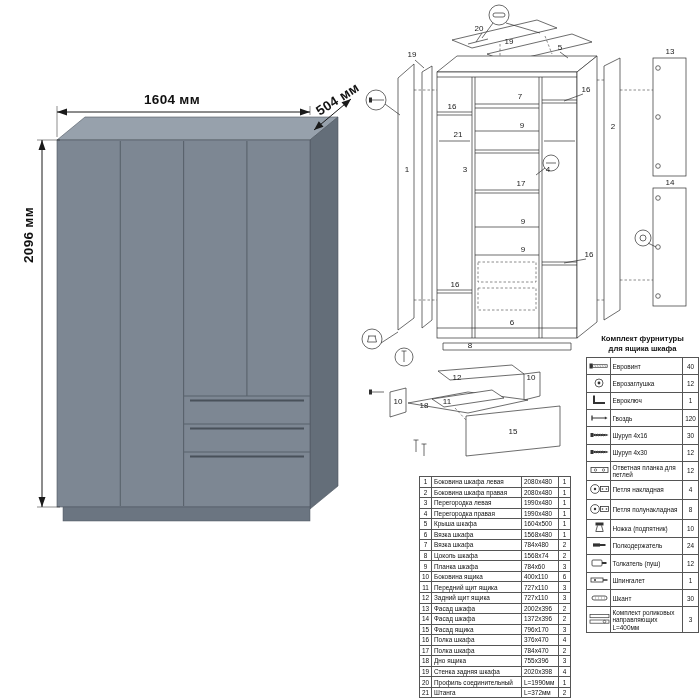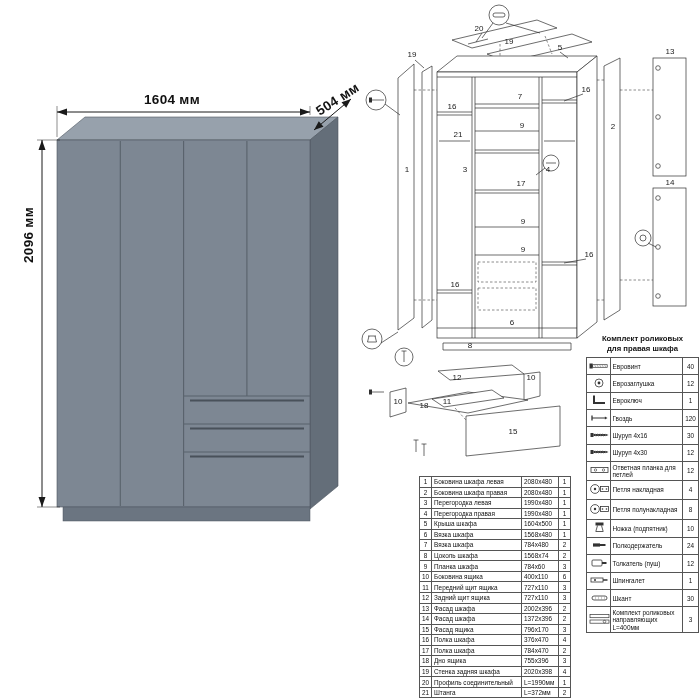--- a/index.html
+++ b/index.html
@@ -367,22 +367,22 @@
             <td class="pc1">Штанга</td>
             <td class="pc2">L=372мм</td>
             <td class="pc3">2</td>
           </tr>
         </tbody>
     </table>
   </div>
 
   <div class="panel hardware-panel">
     <div class="hw-title">
-      <div>Комплект роликовых</div>
-      <div>для правая шкафа</div>
+      <div>Комплект фурнитуры</div>
+      <div>для ящика шкафа</div>
     </div>
     <table>
       <colgroup>
           <col style="width:24px">
           <col style="width:72px">
           <col style="width:16px">
         </colgroup>
       <tbody>
           <tr>
             <td class="hic"><svg width="21" height="12">

